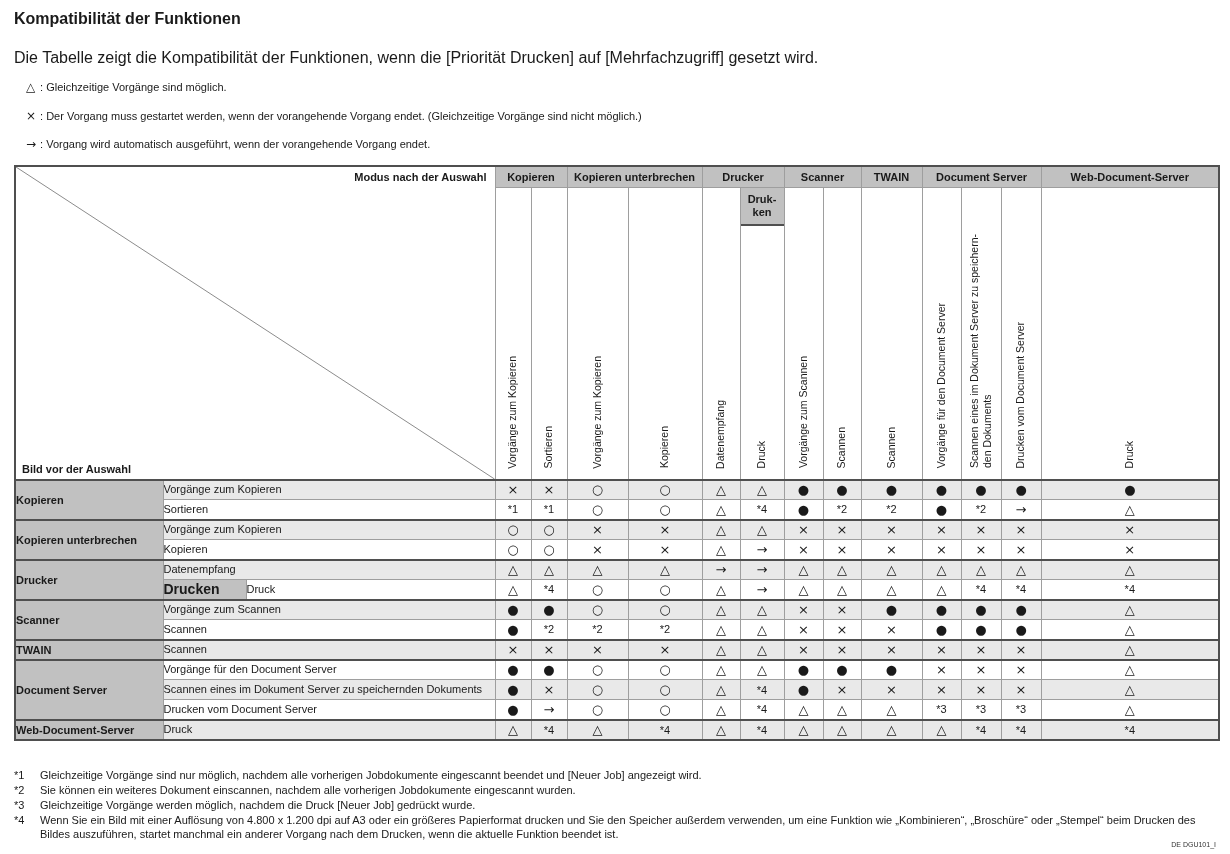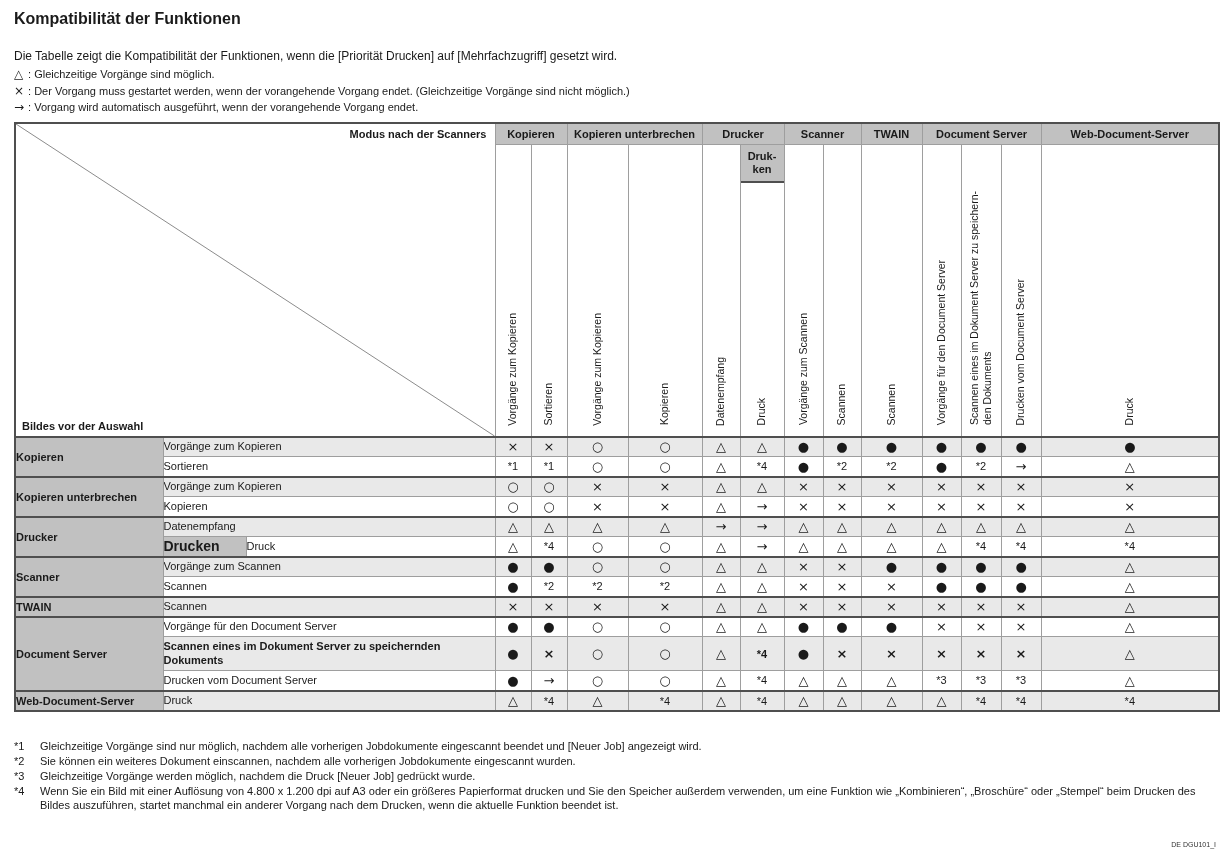--- a/index.html
+++ b/index.html
@@ -3,23 +3,23 @@
 <meta charset="utf-8">
 <style>
   * { box-sizing: border-box; }
   html,body { margin:0; padding:0; }
   body {
     width:1230px; height:854px; position:relative; background:#fff;
     font-family:"Liberation Sans","DejaVu Sans",sans-serif; color:#1a1a1a;
     overflow:hidden;
   }
   .page-title { font-size:16px; font-weight:bold; margin:10px 0 21px 14px; }
-  .intro { font-size:12px; margin:0 0 3px 14px; }
+  .intro { font-size:16px; margin:0 0 3px 14px; }
   .legend { margin-left:14px; }
-  .legend-item { font-size:11px; margin:0; line-height:16.5px; white-space:nowrap; }
+  .legend-item { font-size:11px; margin:12px; line-height:16.5px; white-space:nowrap; }
   .legend-sym { font-family:"DejaVu Sans",sans-serif; font-size:12px; display:inline-block; min-width:11px; }
 
   table.matrix {
     border-collapse:collapse; table-layout:fixed;
     width:1204px; margin:6px 0 0 14px;
     border:2px solid #4f4f4f;
   }
   table.matrix td, table.matrix th { border:1px solid #9e9e9e; padding:0; overflow:hidden; }
 
   
@@ -40,21 +40,21 @@
   }
   .subhead {
     position:absolute; top:0; left:-1px; right:-1px; height:38px;
     background:#c1c1c1; border-bottom:2px solid #4f4f4f;
     font-size:11px; font-weight:bold; line-height:1.15; white-space:pre-line;
     display:flex; align-items:center; justify-content:center;
   }
 
   
   tbody tr { height:20px; }
-  tbody tr.tallrow { height:34px;font-weight:bold; }
+  tbody tr.tallrow { height:20px; }
   tbody tr.odd td { background:#e9e9e9; }
   tr.rgb > td { border-top:2px solid #4f4f4f; }
   td.gb { border-left:2px solid #4f4f4f; }
 
   td.cat { background:#c1c1c1 !important; font-weight:bold; font-size:11px; padding:0 6px; vertical-align:middle; border-right:1px solid #fdfdfd; }
   td.catmini { background:#c1c1c1 !important; font-weight:bold; font-size:14px; padding:0 6px; vertical-align:middle; border-right:2px solid #4f4f4f; }
   td.sub { font-size:11px; padding:0 8px; vertical-align:middle; line-height:1.2; }
   td.dc { text-align:center; vertical-align:middle; font-family:"DejaVu Sans",sans-serif; font-size:13px; }
   td.dc.note { font-family:"Liberation Sans",sans-serif; font-size:11px; }
 
@@ -94,22 +94,22 @@
       <col style="width:40px">
       <col style="width:40px">
       <col style="width:178px">
     </colgroup>
     <thead>
       <tr>
         <td class="diag" colspan="3" rowspan="2">
           <svg viewBox="0 0 100 100" preserveAspectRatio="none">
             <line x1="0" y1="0" x2="100" y2="100" stroke="#8c8c8c" stroke-width="1" vector-effect="non-scaling-stroke"></line>
           </svg>
-          <span class="corner-top">Modus nach der Scanners</span>
-          <span class="corner-bottom">Bildes vor der Auswahl</span>
+          <span class="corner-top">Modus nach der Auswahl</span>
+          <span class="corner-bottom">Bild vor der Auswahl</span>
         </td>
         <th class="gh" colspan="2">Kopieren</th>
         <th class="gh" colspan="2">Kopieren unterbrechen</th>
         <th class="gh" colspan="2">Drucker</th>
         <th class="gh" colspan="2">Scanner</th>
         <th class="gh" colspan="1">TWAIN</th>
         <th class="gh" colspan="3">Document Server</th>
         <th class="gh" colspan="1">Web-Document-Server</th>
       </tr>
       <tr class="vrow">

